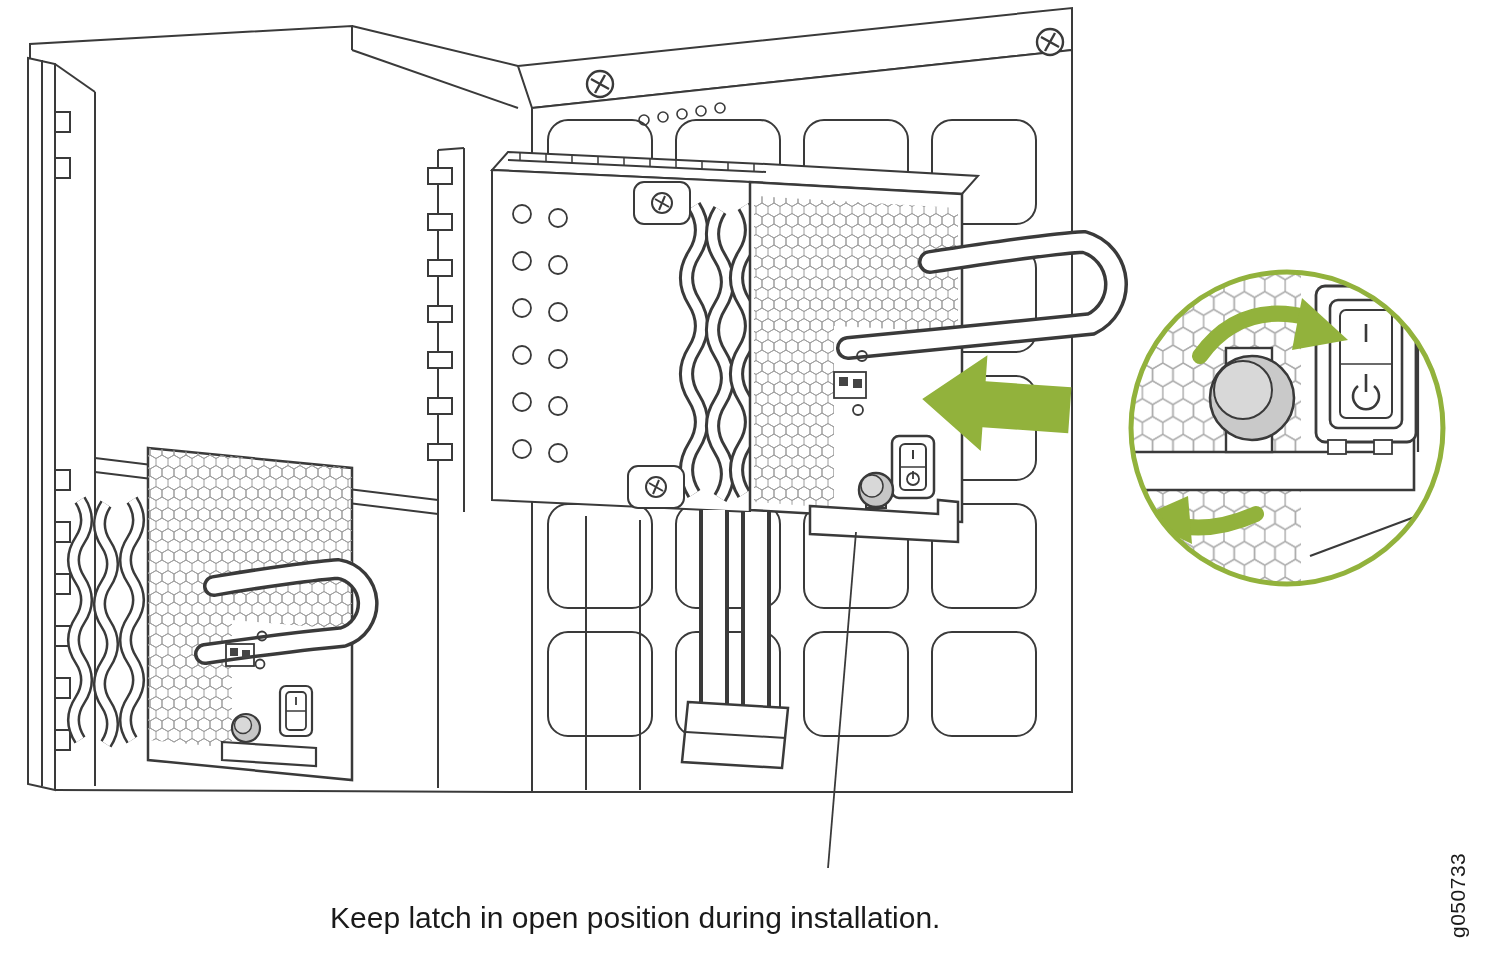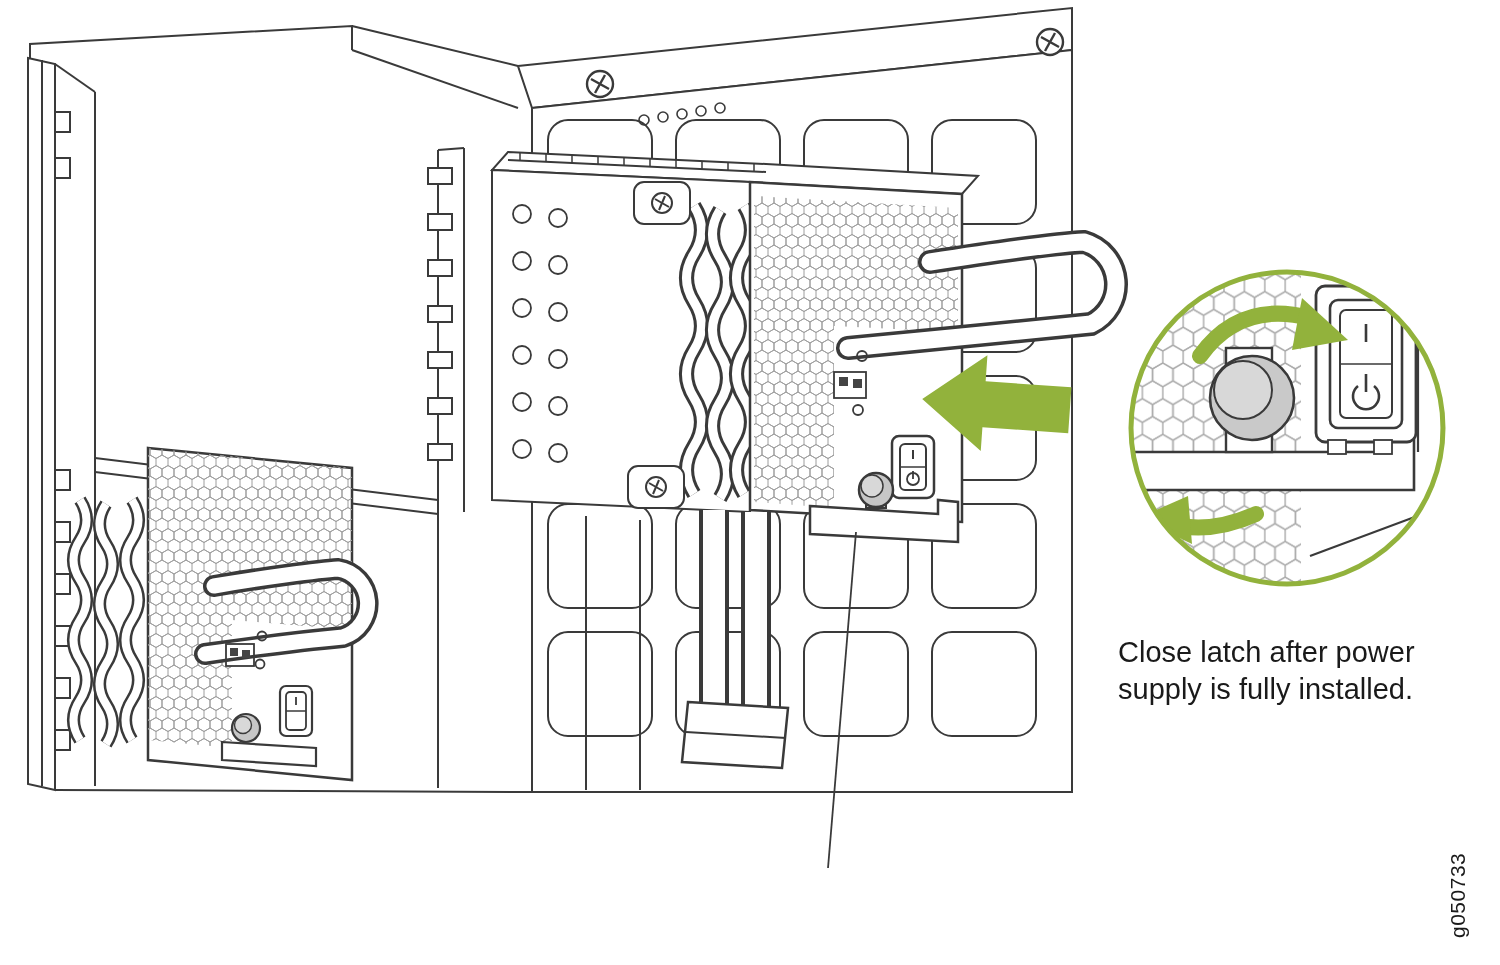--- a/index.html
+++ b/index.html
@@ -301,16 +301,16 @@
       </g>
       <g>
         <path d="M1256 514 Q1216 532 1180 526" stroke="#92b23c" stroke-width="16" stroke-linecap="round"></path>
         <polygon points="1138,518 1188,496 1192,544" fill="#92b23c" stroke="none"></polygon>
       </g>
     </g>
     <circle cx="1287" cy="428" r="156" fill="none" stroke="#92b23c" stroke-width="5"></circle>
   </g>
 </svg>
 
-<div class="caption caption-close">Close latch after power supply is fully installed.</div>
+<div class="caption caption-keep">Keep latch in open position during installation.</div>
 <div class="figure-id">g050733</div>
 
 </div>
 
 </body></html>

